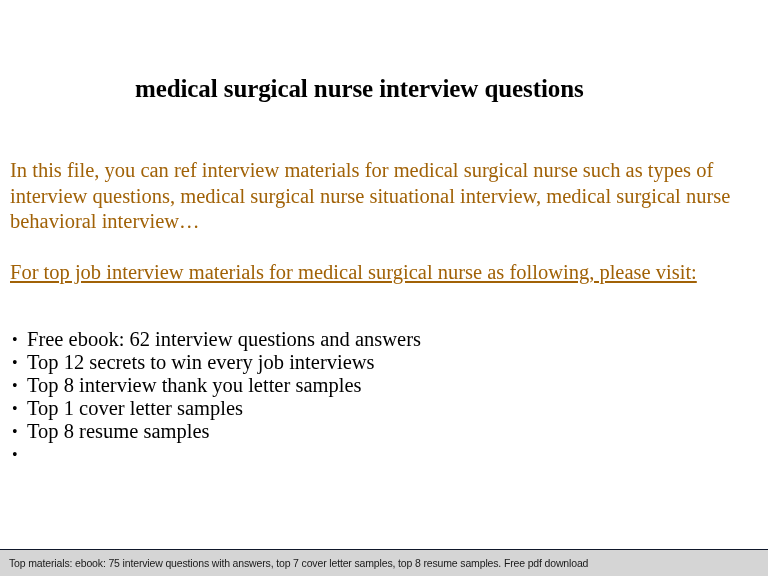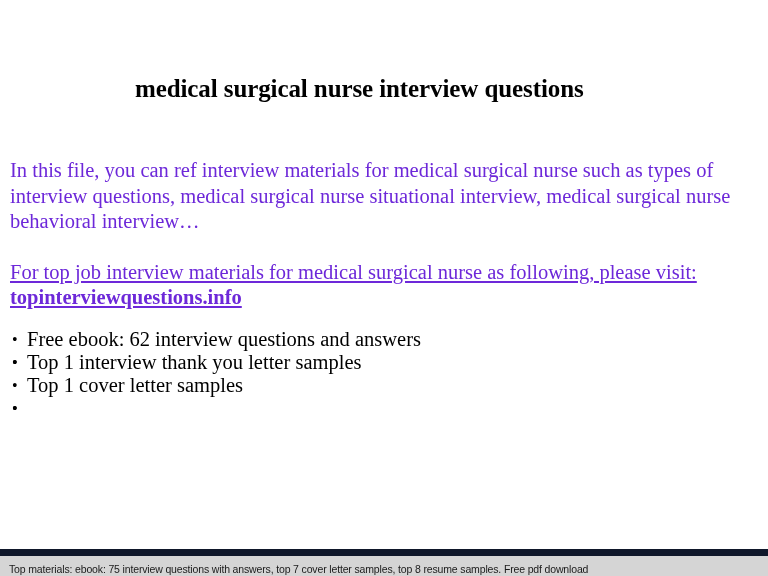--- a/index.html
+++ b/index.html
@@ -40,21 +40,21 @@
   .body-block {
     position: absolute;
     left: 10px;
     top: 158px;
     width: 748px;
   }
 
   .para {
     font-size: 20.5px;
     line-height: 25.5px;
-    color: #6d28d9;
+    color: #a16207;
     margin: 0;
     text-align: left;
   }
 
   .para-1 {
     width: 742px;
   }
 
   .para-gap {
     height: 25px;
@@ -97,21 +97,21 @@
     line-height: 23px;
   }
 
   .footer-bar {
     position: absolute;
     left: 0;
     top: 549px;
     width: 768px;
     height: 27px;
     background: #d5d5d5;
-    border-top: 7px solid #0f172a;
+    border-top: 1px solid #0f172a;
     box-sizing: border-box;
   }
 
   .footer-text {
     position: absolute;
     left: 9px;
     top: 7px;
     font-family: "Liberation Sans", "DejaVu Sans", sans-serif;
     font-size: 10.5px;
     line-height: 13px;
@@ -127,42 +127,43 @@
 
   <div class="slide-title">medical surgical nurse interview questions</div>
 
   <div class="body-block">
     <p class="para para-1">In this file, you can ref interview materials for medical surgical nurse such as types of interview questions, medical surgical nurse situational interview, medical surgical nurse behavioral interview…</p>
 
     <div class="para-gap"></div>
 
     <p class="para para-2">
       <span>For top job interview materials for medical surgical nurse as following, please visit:</span>
-      <span class="site">topinterviewquestions.info</span>
     </p>
   </div>
 
   <ul class="bullet-list">
     <li class="bullet-item">
       <span class="dot">•</span>
       <span>Free ebook: 62 interview questions and answers</span>
     </li>
     <li class="bullet-item">
       <span class="dot">•</span>
+      <span>Top 12 secrets to win every job interviews</span>
     </li>
     <li class="bullet-item">
       <span class="dot">•</span>
-      <span>Top 1 interview thank you letter samples</span>
+      <span>Top 8 interview thank you letter samples</span>
     </li>
     <li class="bullet-item">
       <span class="dot">•</span>
       <span>Top 1 cover letter samples</span>
     </li>
     <li class="bullet-item">
       <span class="dot">•</span>
+      <span>Top 8 resume samples</span>
     </li>
     <li class="bullet-item">
       <span class="dot">•</span>
     </li>
   </ul>
 
   <div class="footer-bar">
     <div class="footer-text">Top materials: ebook: 75 interview questions with answers, top 7 cover letter samples, top 8 resume samples. Free pdf download</div>
   </div>
 

